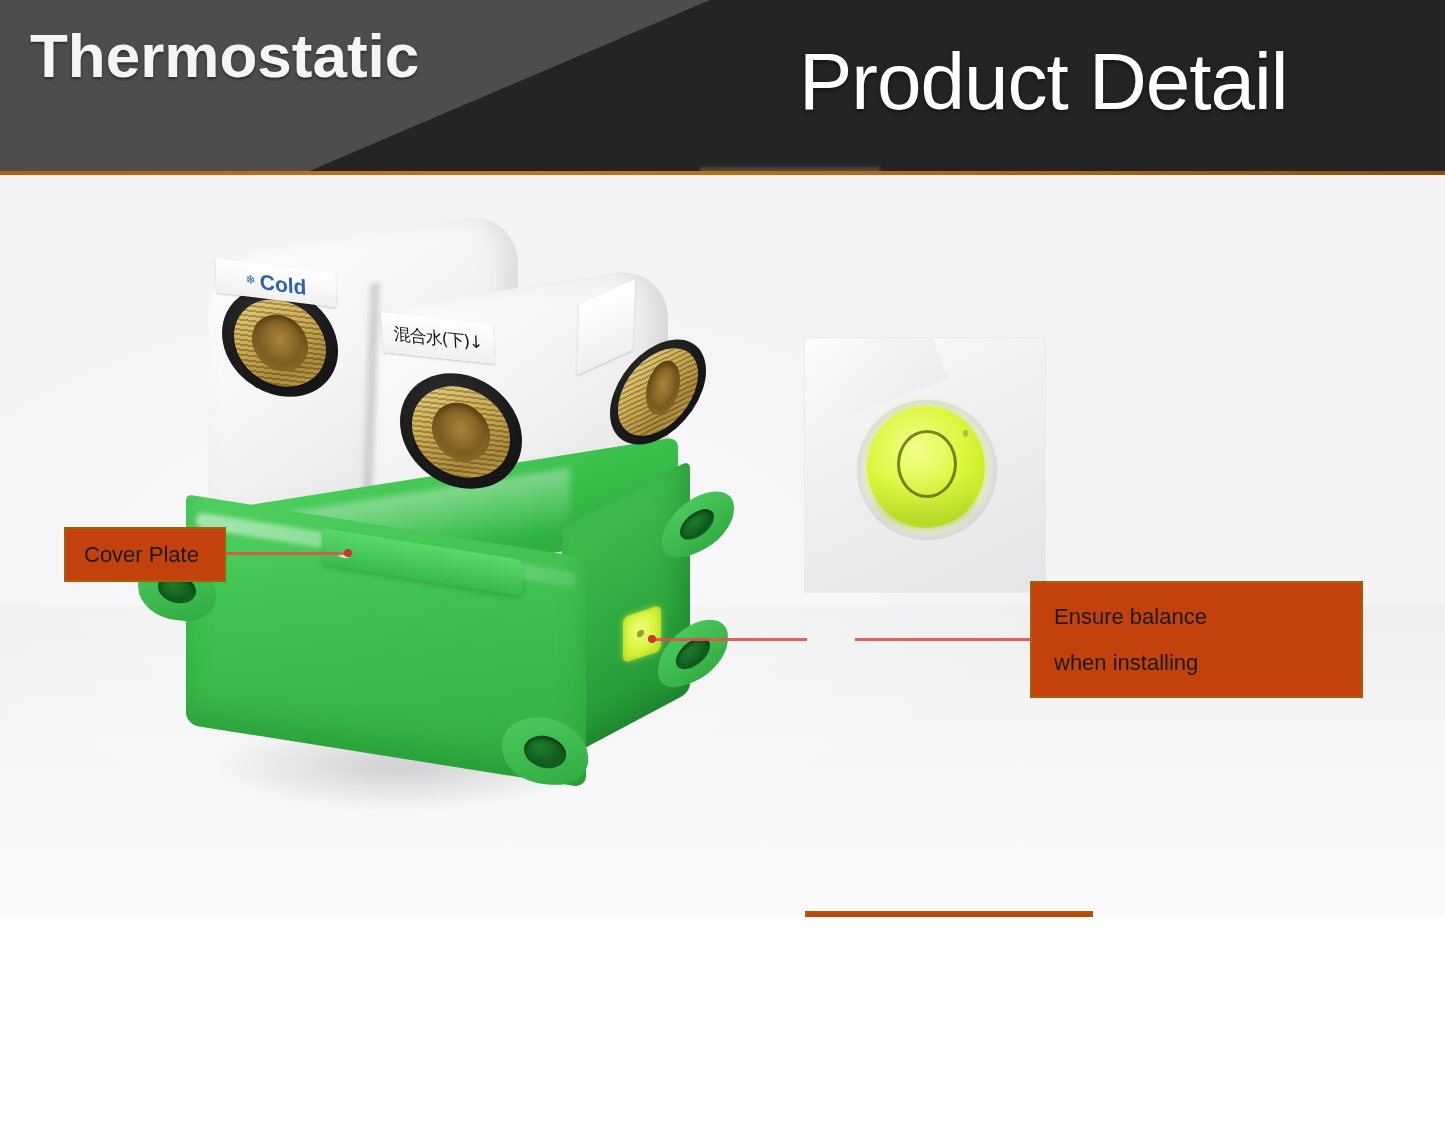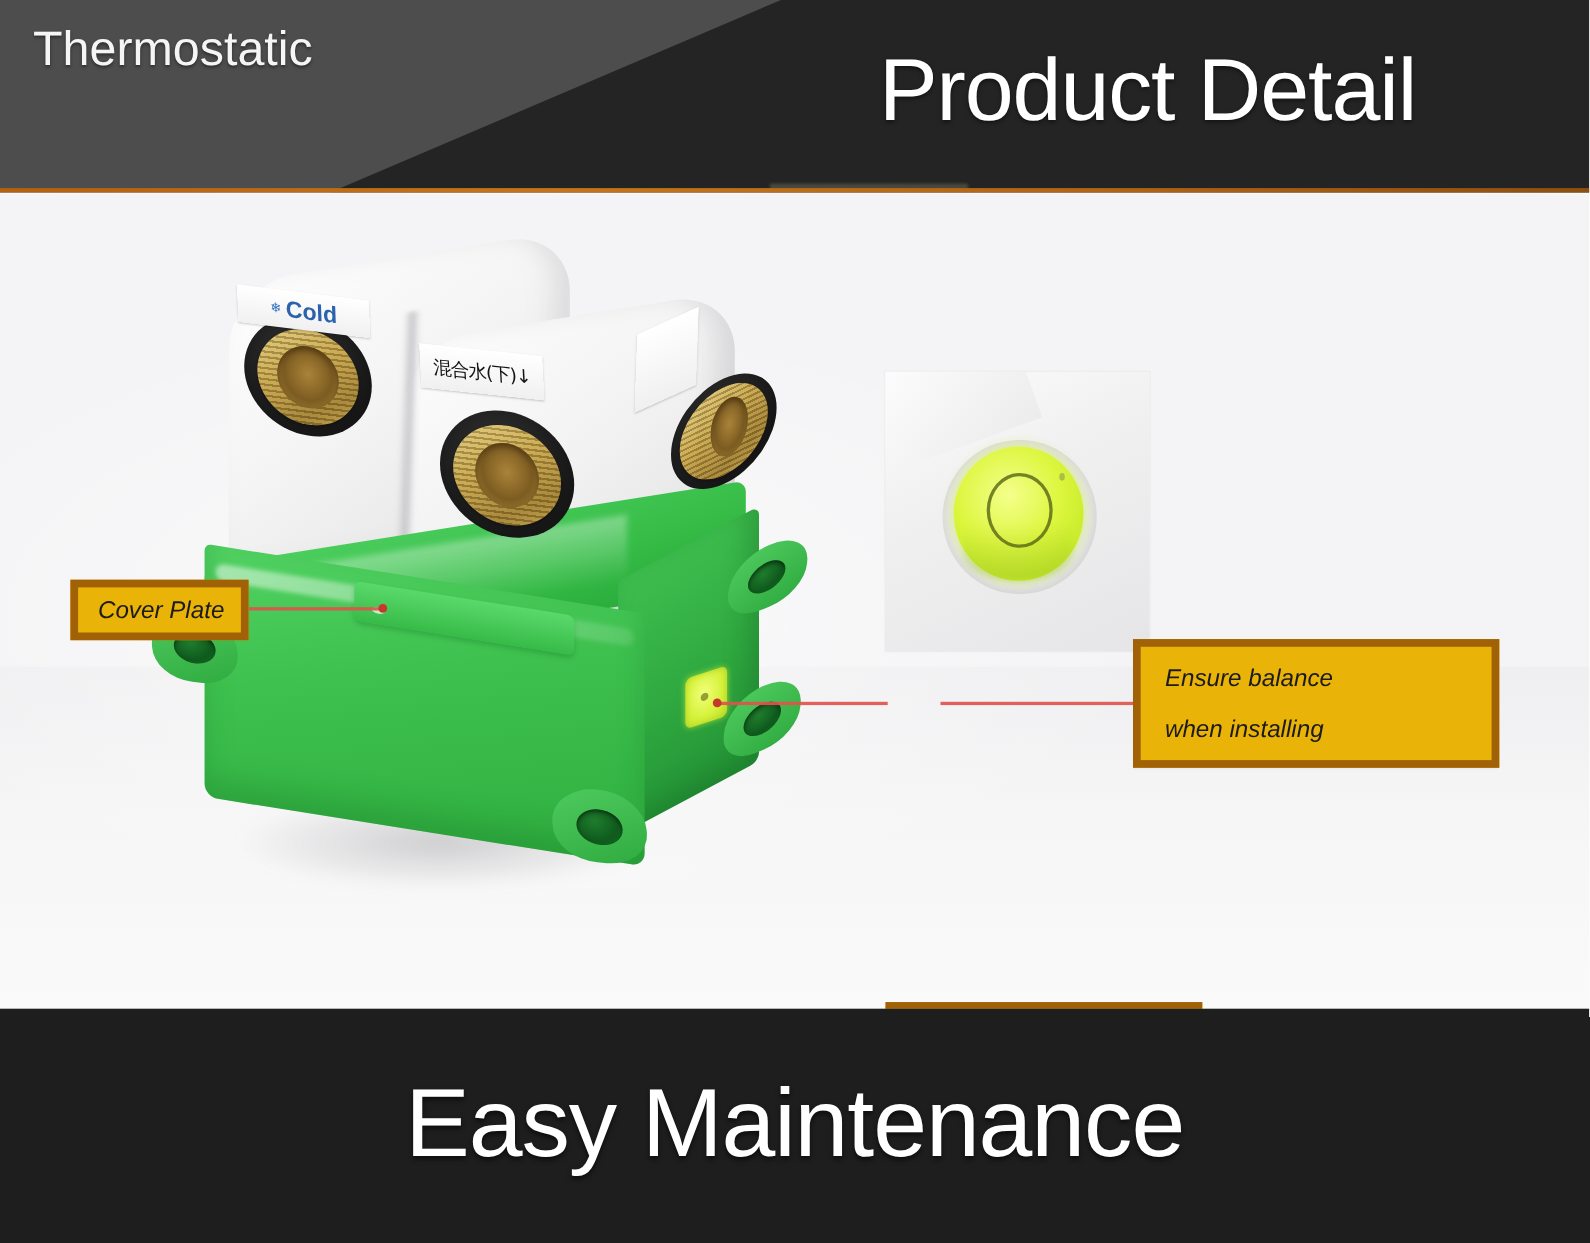--- a/index.html
+++ b/index.html
@@ -29,21 +29,21 @@
   .top-banner-underline{
     position:absolute;left:0;top:171px;width:1445px;height:5px;
     background:linear-gradient(90deg,#b4600f 0%,#c4751c 35%,#b06415 70%,#8d4f10 100%);
   }
   .top-banner-underline-glow{
     position:absolute;left:700px;top:167px;width:180px;height:6px;
     background:#6a6a55;opacity:.55;filter:blur(1.5px);
   }
   .title-left{
     position:absolute;left:30px;top:20px;
-    font-size:44px;color:#f5f5f5;font-weight:400;
+    font-size:62px;color:#f5f5f5;font-weight:700;
     letter-spacing:0px;white-space:nowrap;
     text-shadow:0 2px 3px rgba(0,0,0,.45);
   }
   .title-right{
     position:absolute;left:775px;top:36px;
     font-size:80px;color:#ffffff;font-weight:400;
     letter-spacing:-1px;white-space:nowrap;
     text-shadow:0 2px 4px rgba(0,0,0,.5);
     margin-left:24px;
   }
@@ -288,28 +288,27 @@
     opacity:.85;
   }
   .inset-speck{
     position:absolute;left:158px;top:92px;width:5px;height:7px;
     background:#7a8a4c;border-radius:50%;opacity:.5;
   }
 
   
   .callout{
     position:absolute;
-    background:#eab308;
-    border:7px solid #a16207;
+    background:#c2410c;
+    border:2px solid #a16207;
     box-sizing:border-box;
     display:flex;
     align-items:center;
     color:#1b1b1b;
     box-shadow:0 1px 2px rgba(0,0,0,.05);
-    font-style:italic;
   }
   .callout .ctext{ display:block; }
 
   #callout-cover{ left:64px; top:351px; width:162px; height:55px; padding-left:18px; }
   #callout-cover .ctext{ font-size:22px; }
 
   #callout-balance{
     left:1030px; top:405px; width:333px; height:117px;
     padding-left:22px; flex-direction:column; align-items:flex-start;
     justify-content:center; gap:24px;
@@ -455,17 +454,14 @@
     <div class="callout" id="callout-balance">
       <span class="ctext">Ensure balance</span>
       <span class="ctext">when installing</span>
     </div>
 
     <div class="callout" id="callout-box">
       
     </div>
   </div>
 
-  <div class="bottom-banner">
-    <div class="bottom-title">Easy Maintenance</div>
-  </div>
 
 </div>
 
 </body></html>

